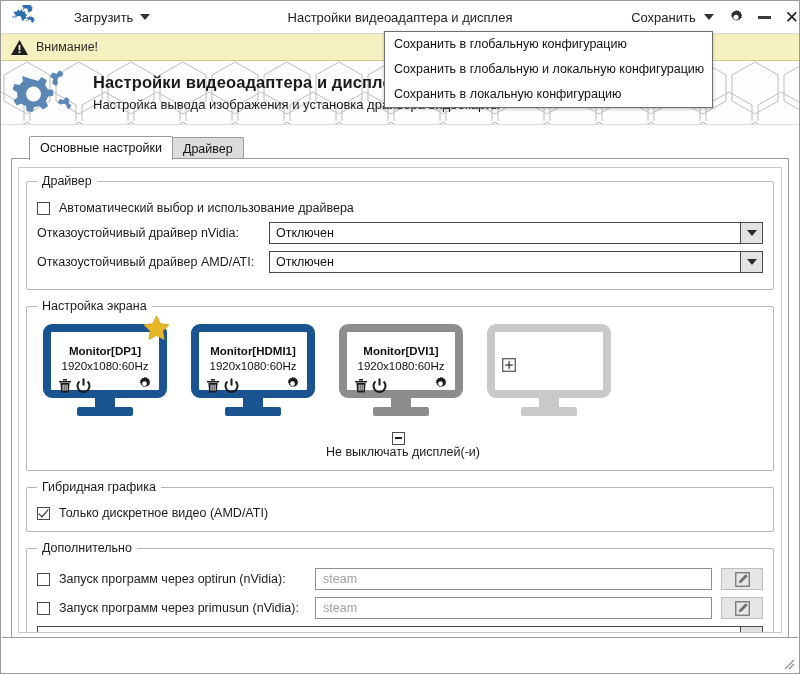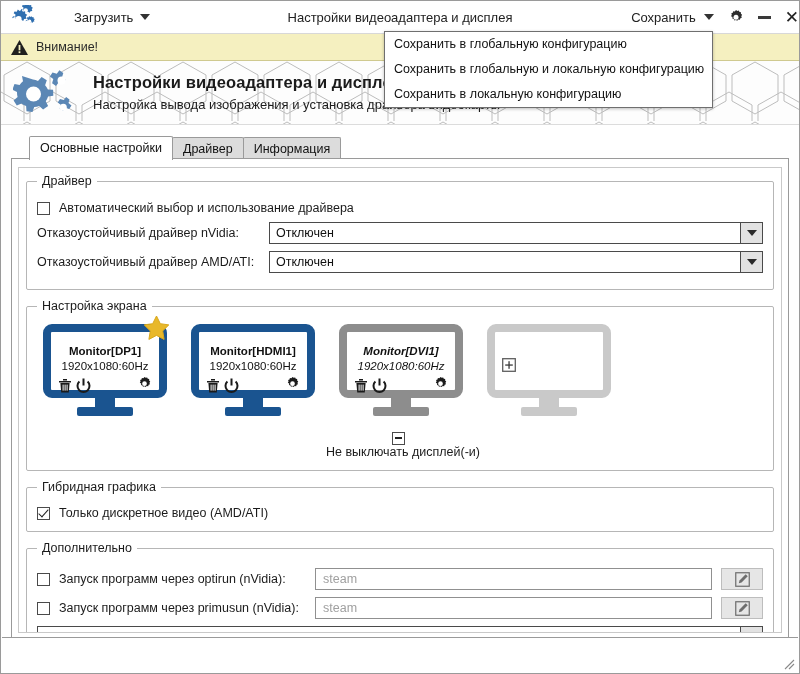--- a/index.html
+++ b/index.html
@@ -68,21 +68,21 @@
   .tri{width:0;height:0;border-left:5px solid transparent;border-right:5px solid transparent;border-top:6px solid #2a2a2a;}
 
   
   .txtin{flex:1;height:22px;border:1px solid #909090;background:#fff;display:flex;align-items:center;padding-left:7px;box-sizing:border-box;font-size:12.5px;color:#a0a0a0;cursor:text;}
   .editbtn{width:42px;height:22px;margin-left:9px;border:1px solid #bdbdbd;background:#e6e6e6;display:flex;align-items:center;justify-content:center;box-sizing:border-box;cursor:default;flex:none;}
 
   
   .mons{display:flex;gap:24px;padding:5px 0 2px 6px;}
   .mon{position:relative;width:124px;cursor:default;}
   .mon .screen{border:8px solid #1a5490;border-radius:9px;height:74px;box-sizing:border-box;background:#fff;padding:12px 7px 0 7px;position:relative;}
-  .mon.off .screen{border-color:#8d8d8d;font-style:italic;}
+  .mon.off .screen{border-color:#8d8d8d;}
   .mon.empty .screen{border-color:#c9c9c9;}
   .mon .neck{width:20px;height:9px;background:#1a5490;margin:0 auto;}
   .mon .base{width:56px;height:9px;background:#1a5490;margin:0 auto;border-radius:2px;}
   .mon.off .neck,.mon.off .base{background:#8d8d8d;}
   .mon.empty .neck,.mon.empty .base{background:#c9c9c9;}
   .mon .mname{font-size:11.5px;font-weight:bold;color:#111;text-align:center;line-height:14px;}
   .mon .mres{font-size:11.5px;color:#111;text-align:center;line-height:15px;margin-top:1px;}
   .mon .micons{display:flex;align-items:center;margin-top:2px;}
   .mon .micons .gp{display:flex;gap:4px;}
   .mon .micons .sp{margin-left:auto;}
@@ -181,21 +181,20 @@
 
     <div class="banner-txt">
       <div class="banner-h1">Настройки видеоадаптера и дисплея</div>
       <div class="banner-h2">Настройка вывода изображения и установка драйвера видеокарты</div>
     </div>
   </div>
 
   <div class="tabsrow">
     <div class="tab active">Основные настройки</div>
     <div class="tab">Драйвер</div>
-    <div class="tab">Информация</div>
   </div>
 
   <div class="page">
    <div class="inner">
 
     <fieldset>
       <legend>Драйвер</legend>
 
       <div class="row">
         <span class="cb"></span>

